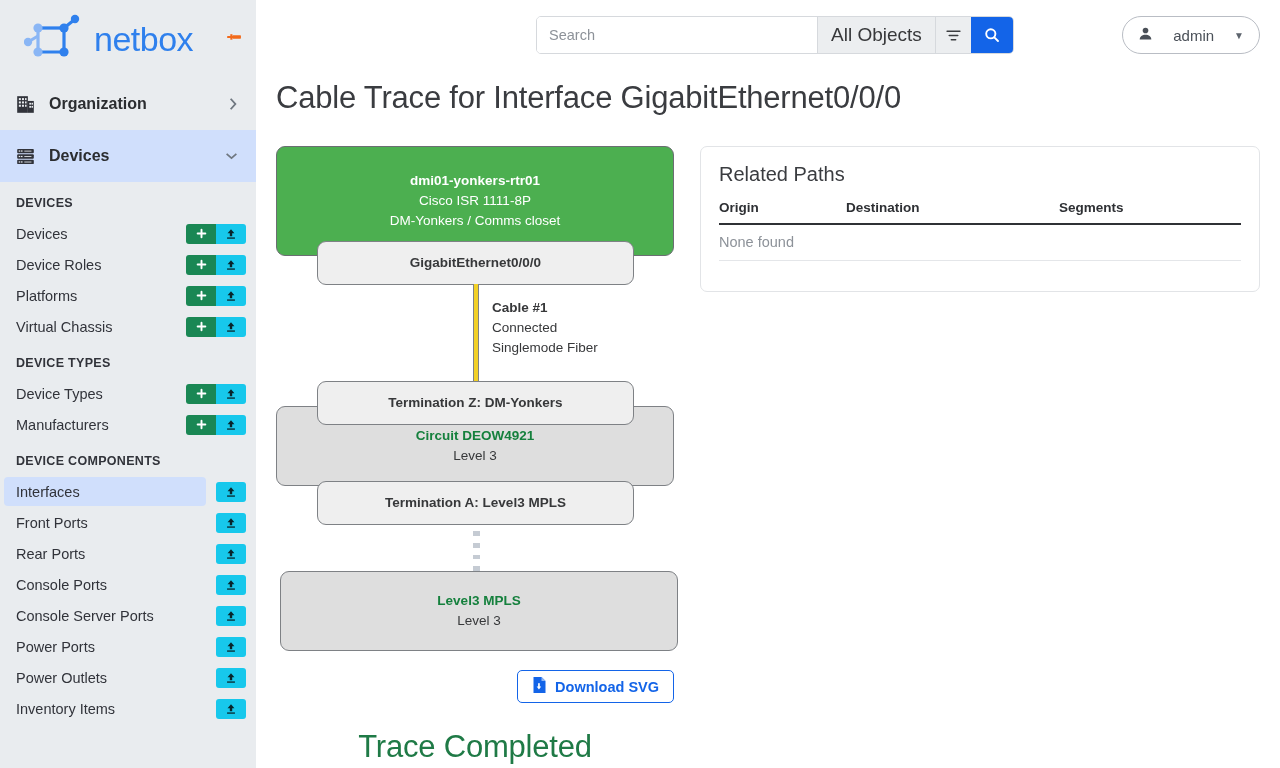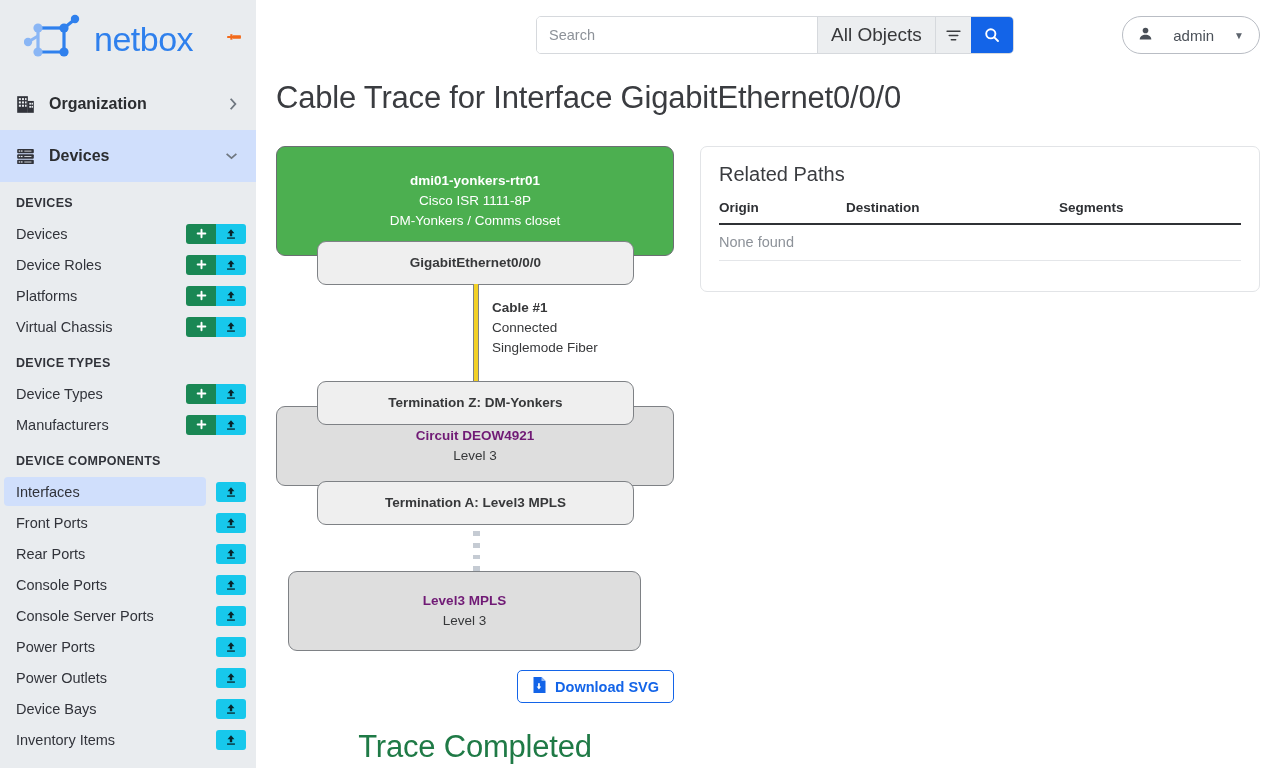--- a/index.html
+++ b/index.html
@@ -214,25 +214,25 @@
   }
   .box-circuit {
     left: 0; top: 260px; width: 398px; height: 80px;
     background: #dedede;
   }
   .box-terma {
     left: 41px; top: 335px; width: 317px; height: 44px;
     background: #efefef;
   }
   .box-provider {
-    left: 12px; top: 425px; width: 353px; height: 80px;
+    left: 4px; top: 425px; width: 398px; height: 80px;
     background: #dedede;
   }
   .box-device .t1, .box-device .t2 { color:#ffffff; }
-  .box-circuit .t1, .box-provider .t1 { color: #701a75; }
+  .box-circuit .t1, .box-provider .t1 { color: #15803d; }
 
   
   .cable-line {
     position: absolute;
     left: 197px; top: 138px;
     width: 6px; height: 98px;
     background: #f2d026;
     border-left: 1px solid #7e8185;
     border-right: 1px solid #7e8185;
   }
@@ -586,32 +586,20 @@
             <span class="btn-imp solo">
               <svg width="12" height="12" viewBox="0 0 14 14" fill="#08252b">
                 <polygon points="7,1.6 11,6 3,6"></polygon>
                 <rect x="5.6" y="5.4" width="2.8" height="4.2"></rect>
                 <rect x="2.4" y="11" width="9.2" height="1.5"></rect>
               </svg>
             </span>
           </div>
         </div>
         <div class="nav-item">
-          <span class="label">Device Bays</span>
-          <div class="btns">
-            <span class="btn-imp solo">
-              <svg width="12" height="12" viewBox="0 0 14 14" fill="#08252b">
-                <polygon points="7,1.6 11,6 3,6"></polygon>
-                <rect x="5.6" y="5.4" width="2.8" height="4.2"></rect>
-                <rect x="2.4" y="11" width="9.2" height="1.5"></rect>
-              </svg>
-            </span>
-          </div>
-        </div>
-        <div class="nav-item">
           <span class="label">Inventory Items</span>
           <div class="btns">
             <span class="btn-imp solo">
               <svg width="12" height="12" viewBox="0 0 14 14" fill="#08252b">
                 <polygon points="7,1.6 11,6 3,6"></polygon>
                 <rect x="5.6" y="5.4" width="2.8" height="4.2"></rect>
                 <rect x="2.4" y="11" width="9.2" height="1.5"></rect>
               </svg>
             </span>
           </div>

